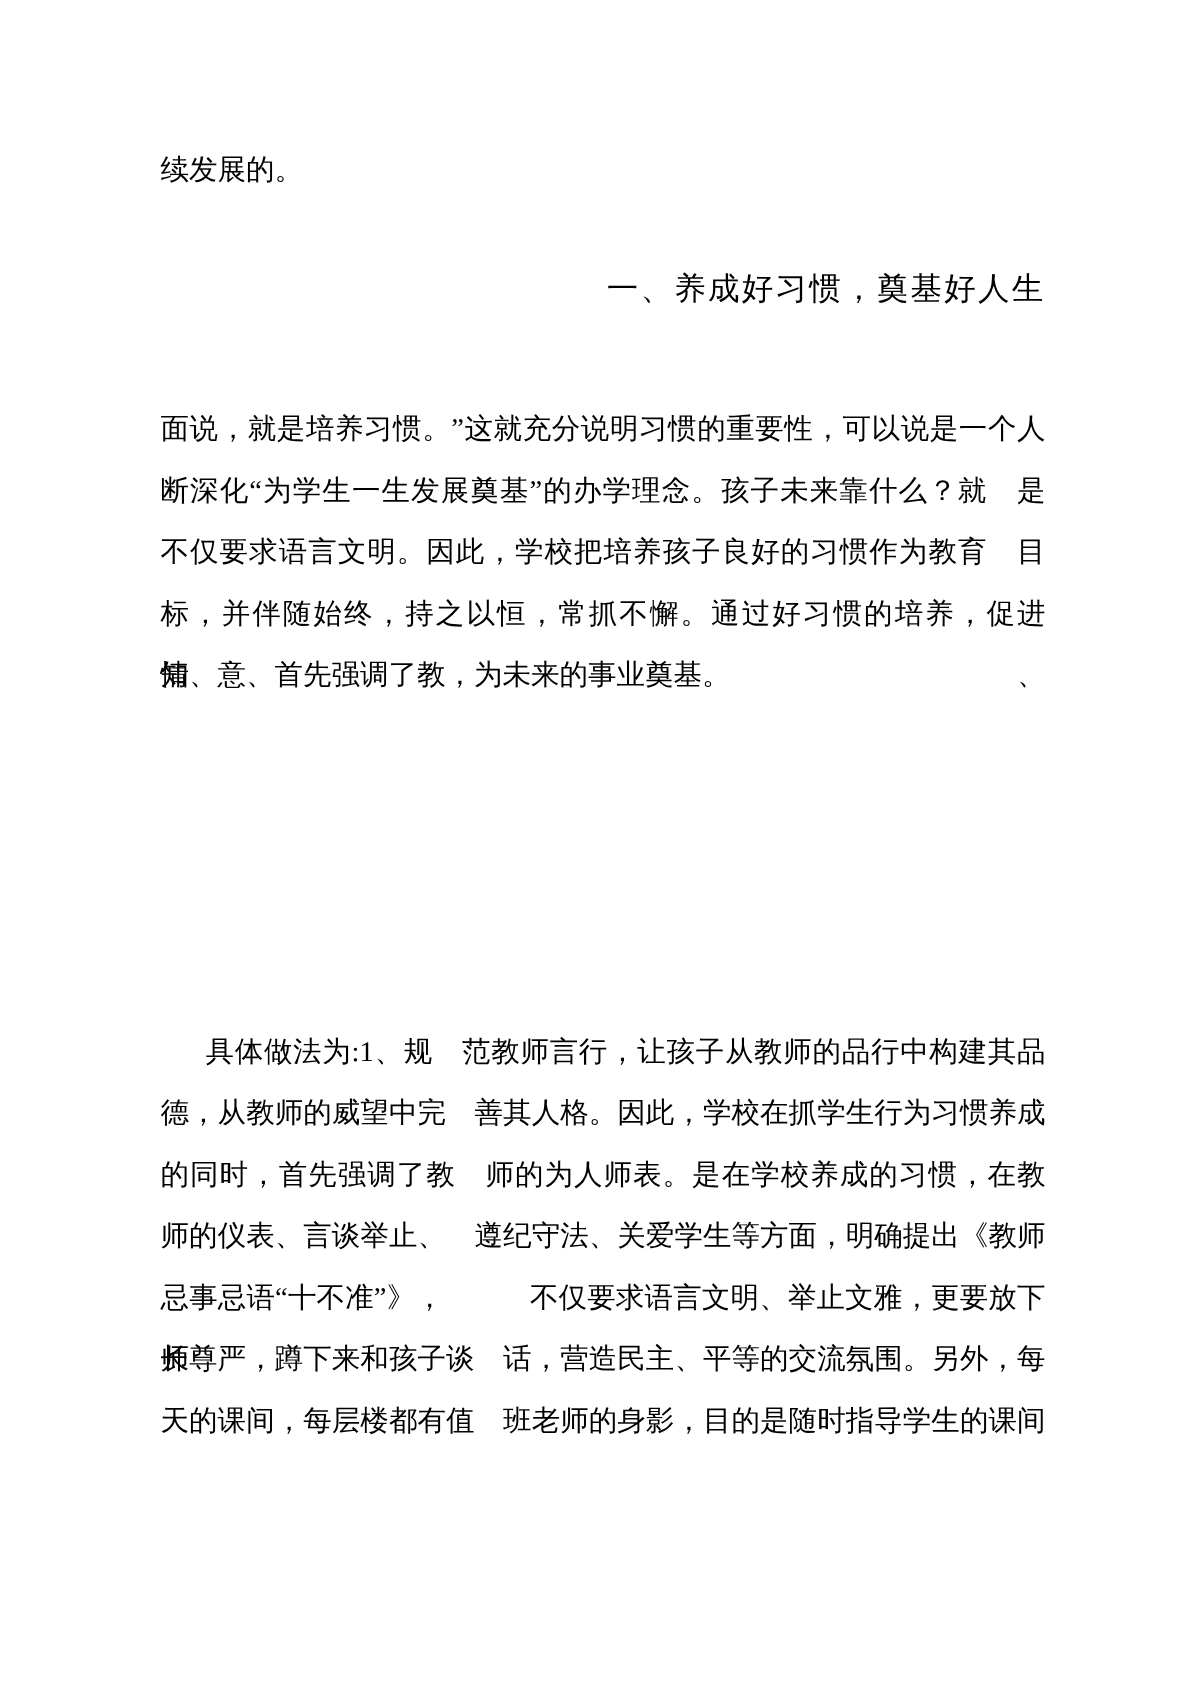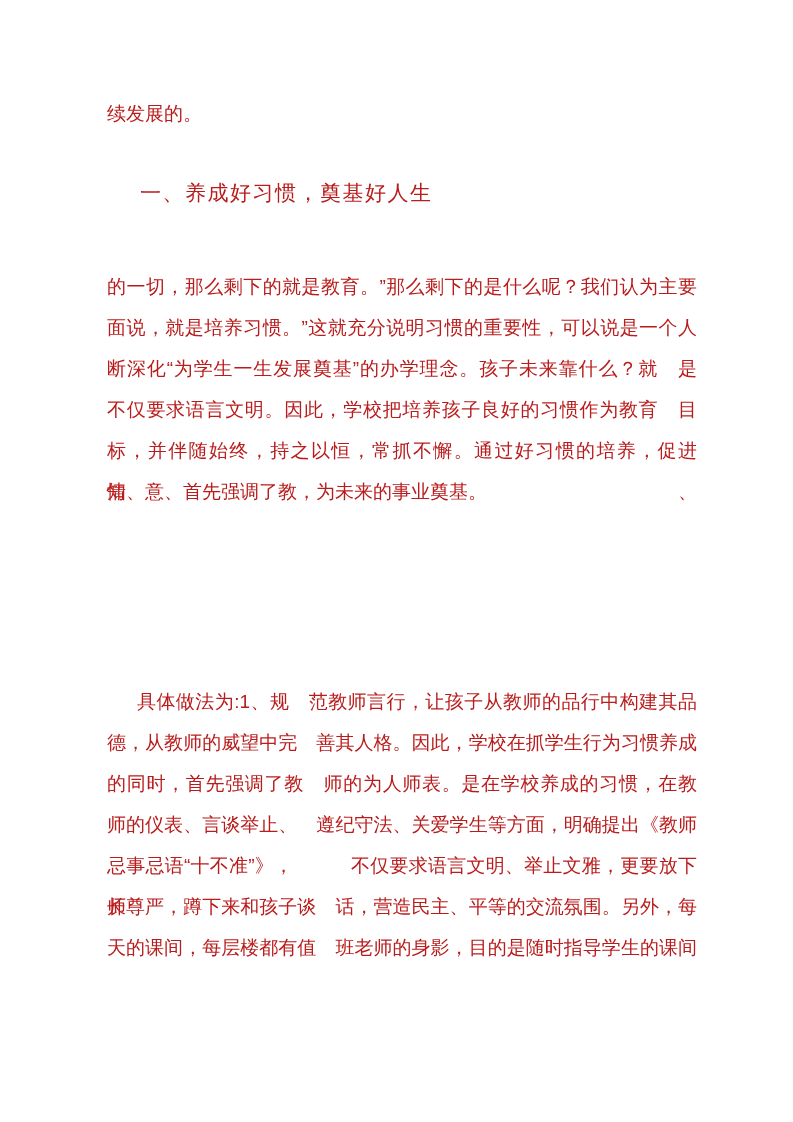--- a/index.html
+++ b/index.html
@@ -6,22 +6,22 @@
   html, body {
     width: 793px;
     background: #ffffff;
   }
   .page {
     position: relative;
     width: 793px;
     height: 1122px;
     background: #ffffff;
     overflow: hidden;
-    font-family: Liberation Sans, sans-serif;
-    color: #b91c1c;
+    font-family: Liberation Serif, serif;
+    color: #000000;
   }
   .block {
     position: absolute;
     left: 107px;
     width: 590px;
   }
   .text-line {
     display: block;
     height: 41px;
     line-height: 41px;
@@ -37,37 +37,37 @@
   .text-line.indent {
     padding-left: 30px;
   }
   .heading-line {
     height: 41px;
     line-height: 41px;
     font-size: 21px;
     letter-spacing: 1.5px;
     padding-left: 33px;
     white-space: pre;
+    text-align: right;
   }
 </style>
 </head>
 <body>
 
 <div class="page">
 
   <div class="block" style="top: 93px;">
     <span class="text-line">续发展的。</span>
   </div>
 
   <div class="block" style="top: 172px;">
     <div class="heading-line">一、养成好习惯，奠基好人生</div>
   </div>
 
   <div class="block" style="top: 266px;">
-    <span class="text-line fill">的一切，那么剩下的就是教育。”那么剩下的是什么呢？我们认为主要</span>
     <span class="text-line fill">面说，就是培养习惯。”这就充分说明习惯的重要性，可以说是一个人</span>
     <span class="text-line fill">断深化“为学生一生发展奠基”的办学理念。孩子未来靠什么？就　是</span>
     <span class="text-line fill">不仅要求语言文明。因此，学校把培养孩子良好的习惯作为教育　目</span>
     <span class="text-line fill">标，并伴随始终，持之以恒，常抓不懈。通过好习惯的培养，促进　知、</span>
     <span class="text-line">情、意、首先强调了教，为未来的事业奠基。</span>
   </div>
 
   <div class="block" style="top: 681px;">
     <span class="text-line fill indent">具体做法为:1、规　范教师言行，让孩子从教师的品行中构建其品</span>
     <span class="text-line fill">德，从教师的威望中完　善其人格。因此，学校在抓学生行为习惯养成</span>

